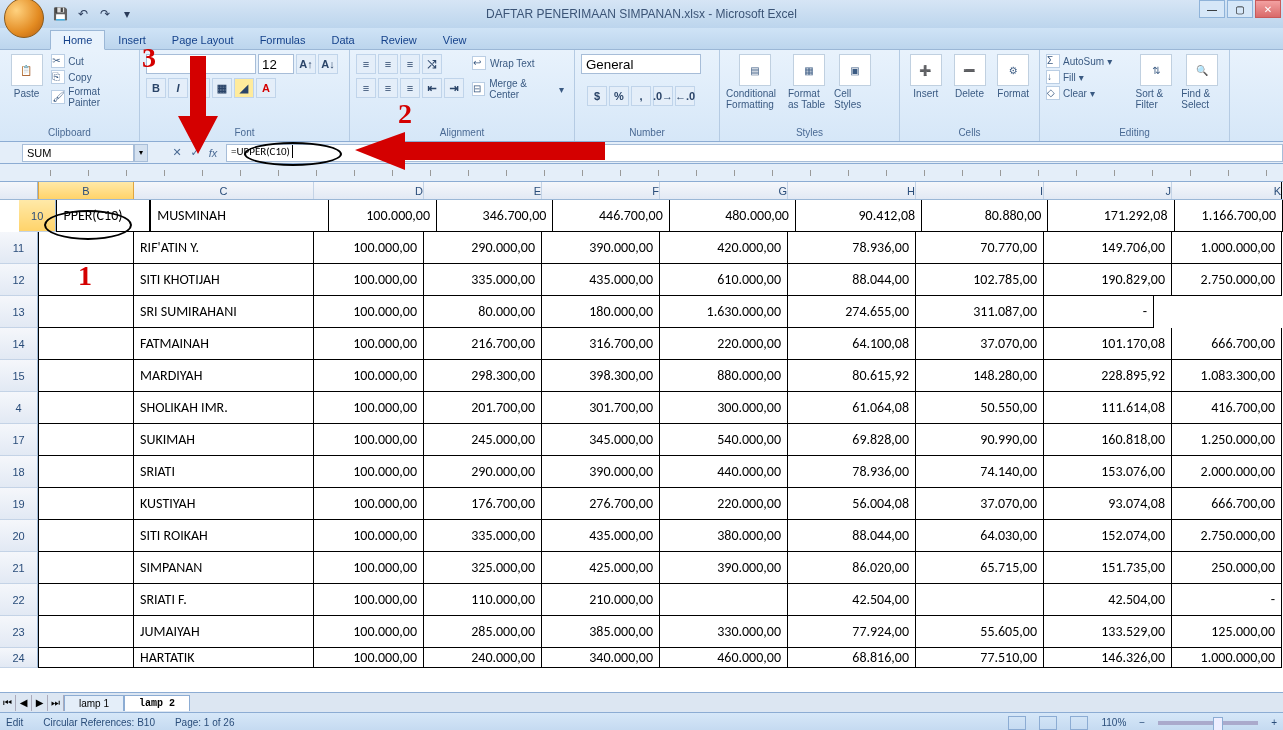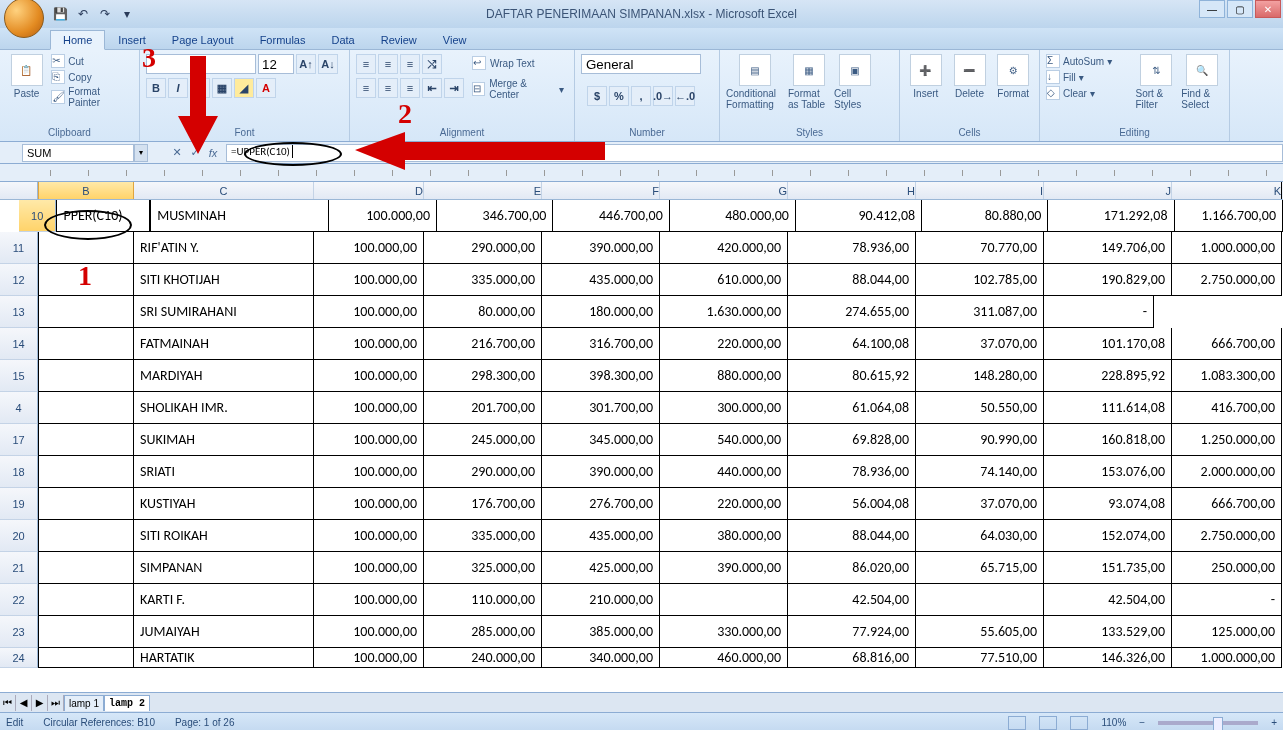--- a/index.html
+++ b/index.html
@@ -289,21 +289,21 @@
 .sheet-tabs {
   height: 20px;
   background: #dce6f2;
   border-top: 1px solid #8cacd3;
   display:flex;
   align-items:center;
   font-size:10px;
 }
 .tab-nav-btn { width:16px; height:16px; display:flex; align-items:center; justify-content:center; border-right:1px solid #aab; }
 .sheet-tab {
-  padding: 2px 4px;
+  padding: 2px 14px;
   background: #e4eef9;
   border: 1px solid #8cacd3;
   border-bottom:none;
   margin-top:0;
 }
 .sheet-tab.active { background: #fff; font-weight:bold;font-family:Liberation Mono, monospace; }
 .status-bar {
   height: 20px;
   background: linear-gradient(#d6e7f8,#c3d9f0);
   border-top: 1px solid #8cacd3;
@@ -725,21 +725,21 @@
         <div class="cell cF">425.000,00</div>
         <div class="cell cG">390.000,00</div>
         <div class="cell cH">86.020,00</div>
         <div class="cell cI">65.715,00</div>
         <div class="cell cJ">151.735,00</div>
         <div class="cell cK">250.000,00</div>
       </div>
       <div class="row">
         <div class="row-h">22</div>
         <div class="cell cB"></div>
-        <div class="cell cC">KARTI F.</div>
+        <div class="cell cC">SRIATI F.</div>
         <div class="cell cD">100.000,00</div>
         <div class="cell cE">110.000,00</div>
         <div class="cell cF">210.000,00</div>
         <div class="cell cG"></div>
         <div class="cell cH">42.504,00</div>
         <div class="cell cI"></div>
         <div class="cell cJ">42.504,00</div>
         <div class="cell cK">-</div>
       </div>
       <div class="row">

